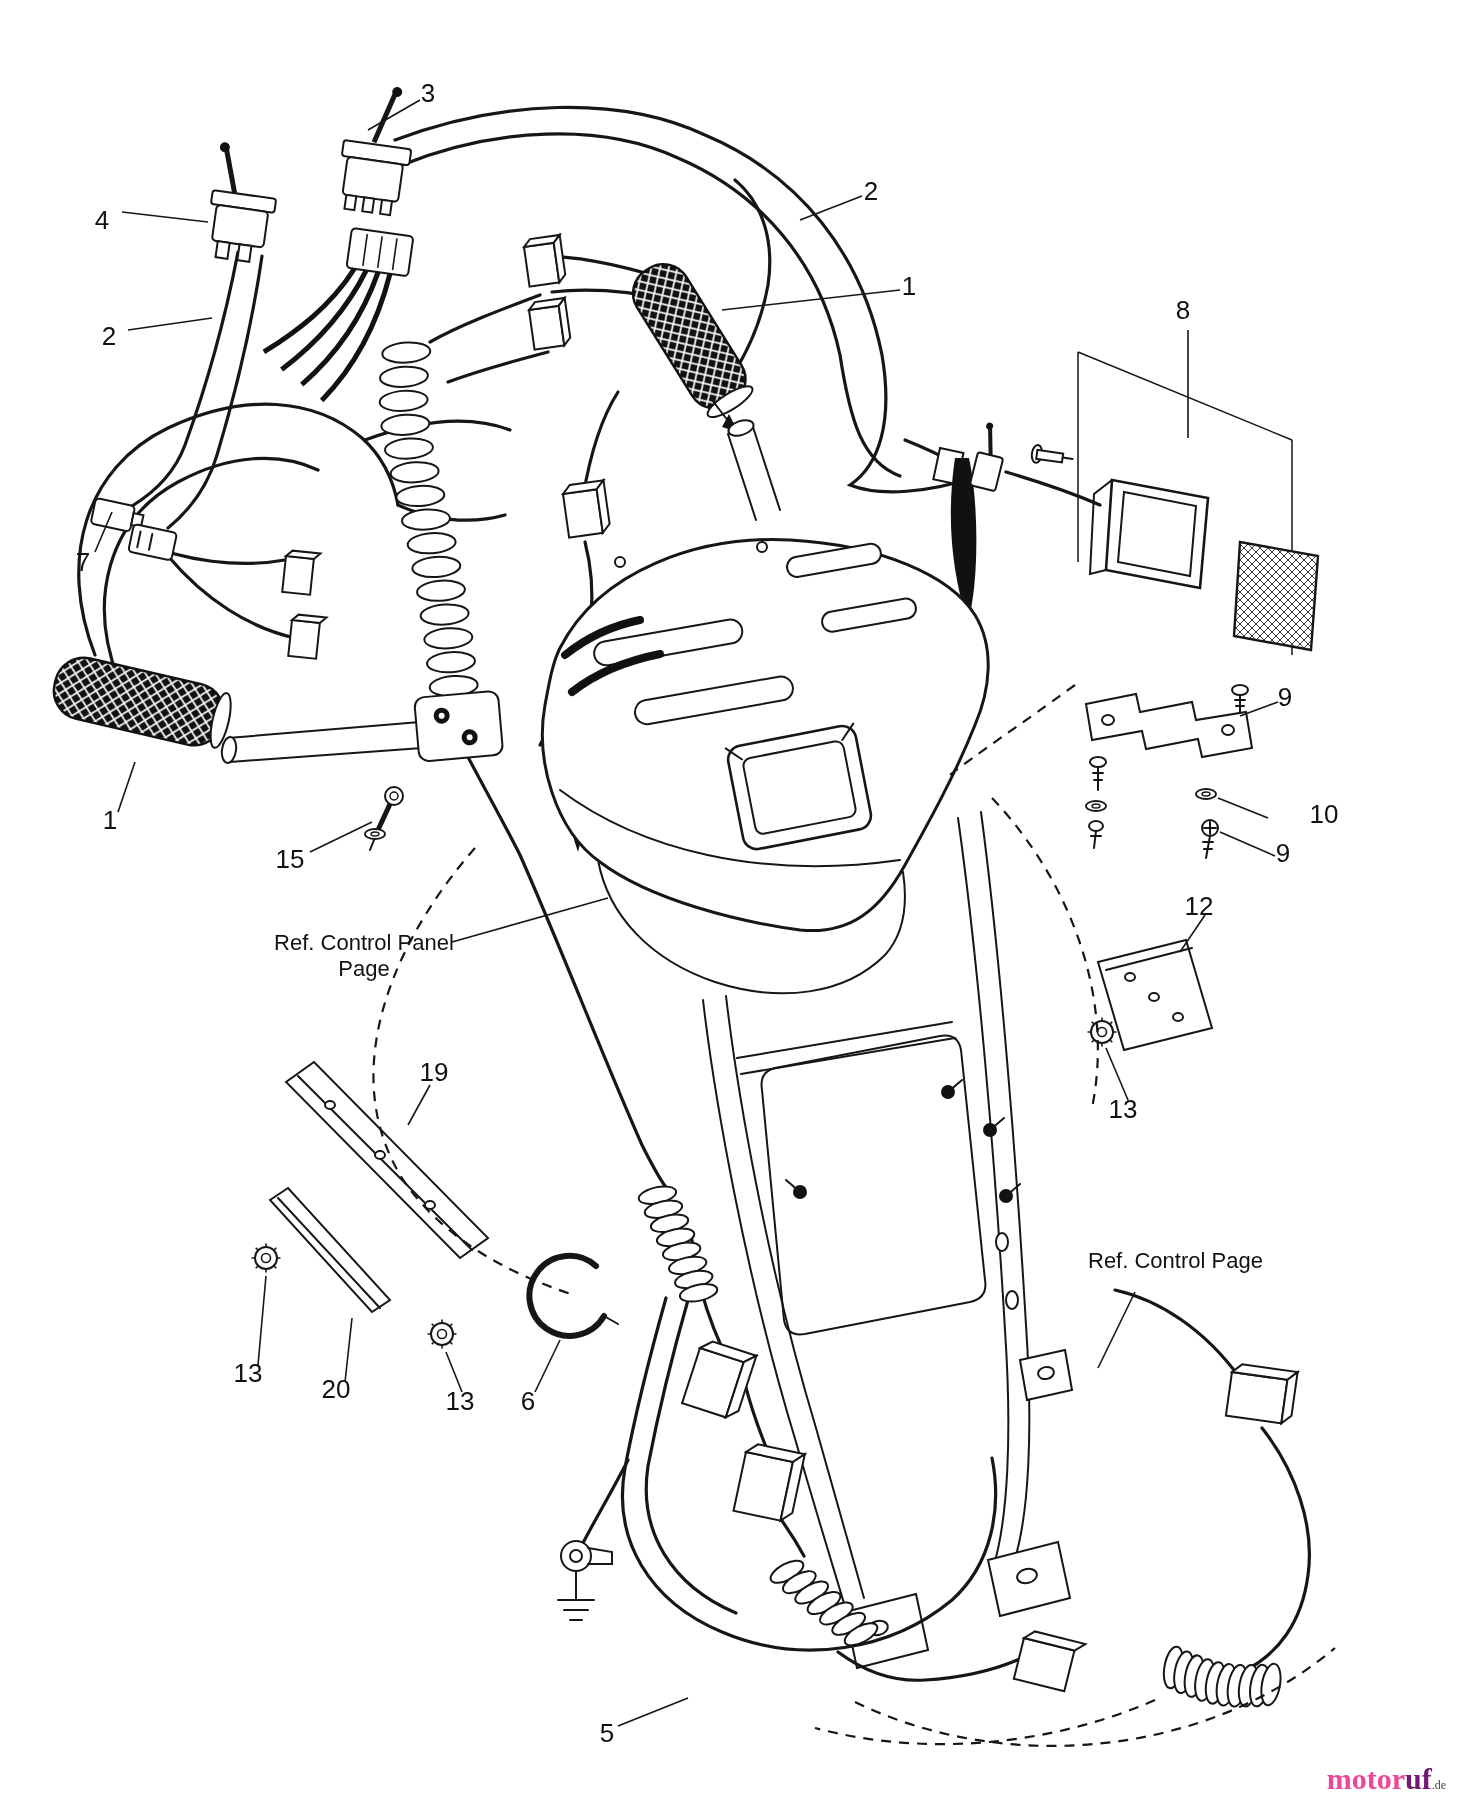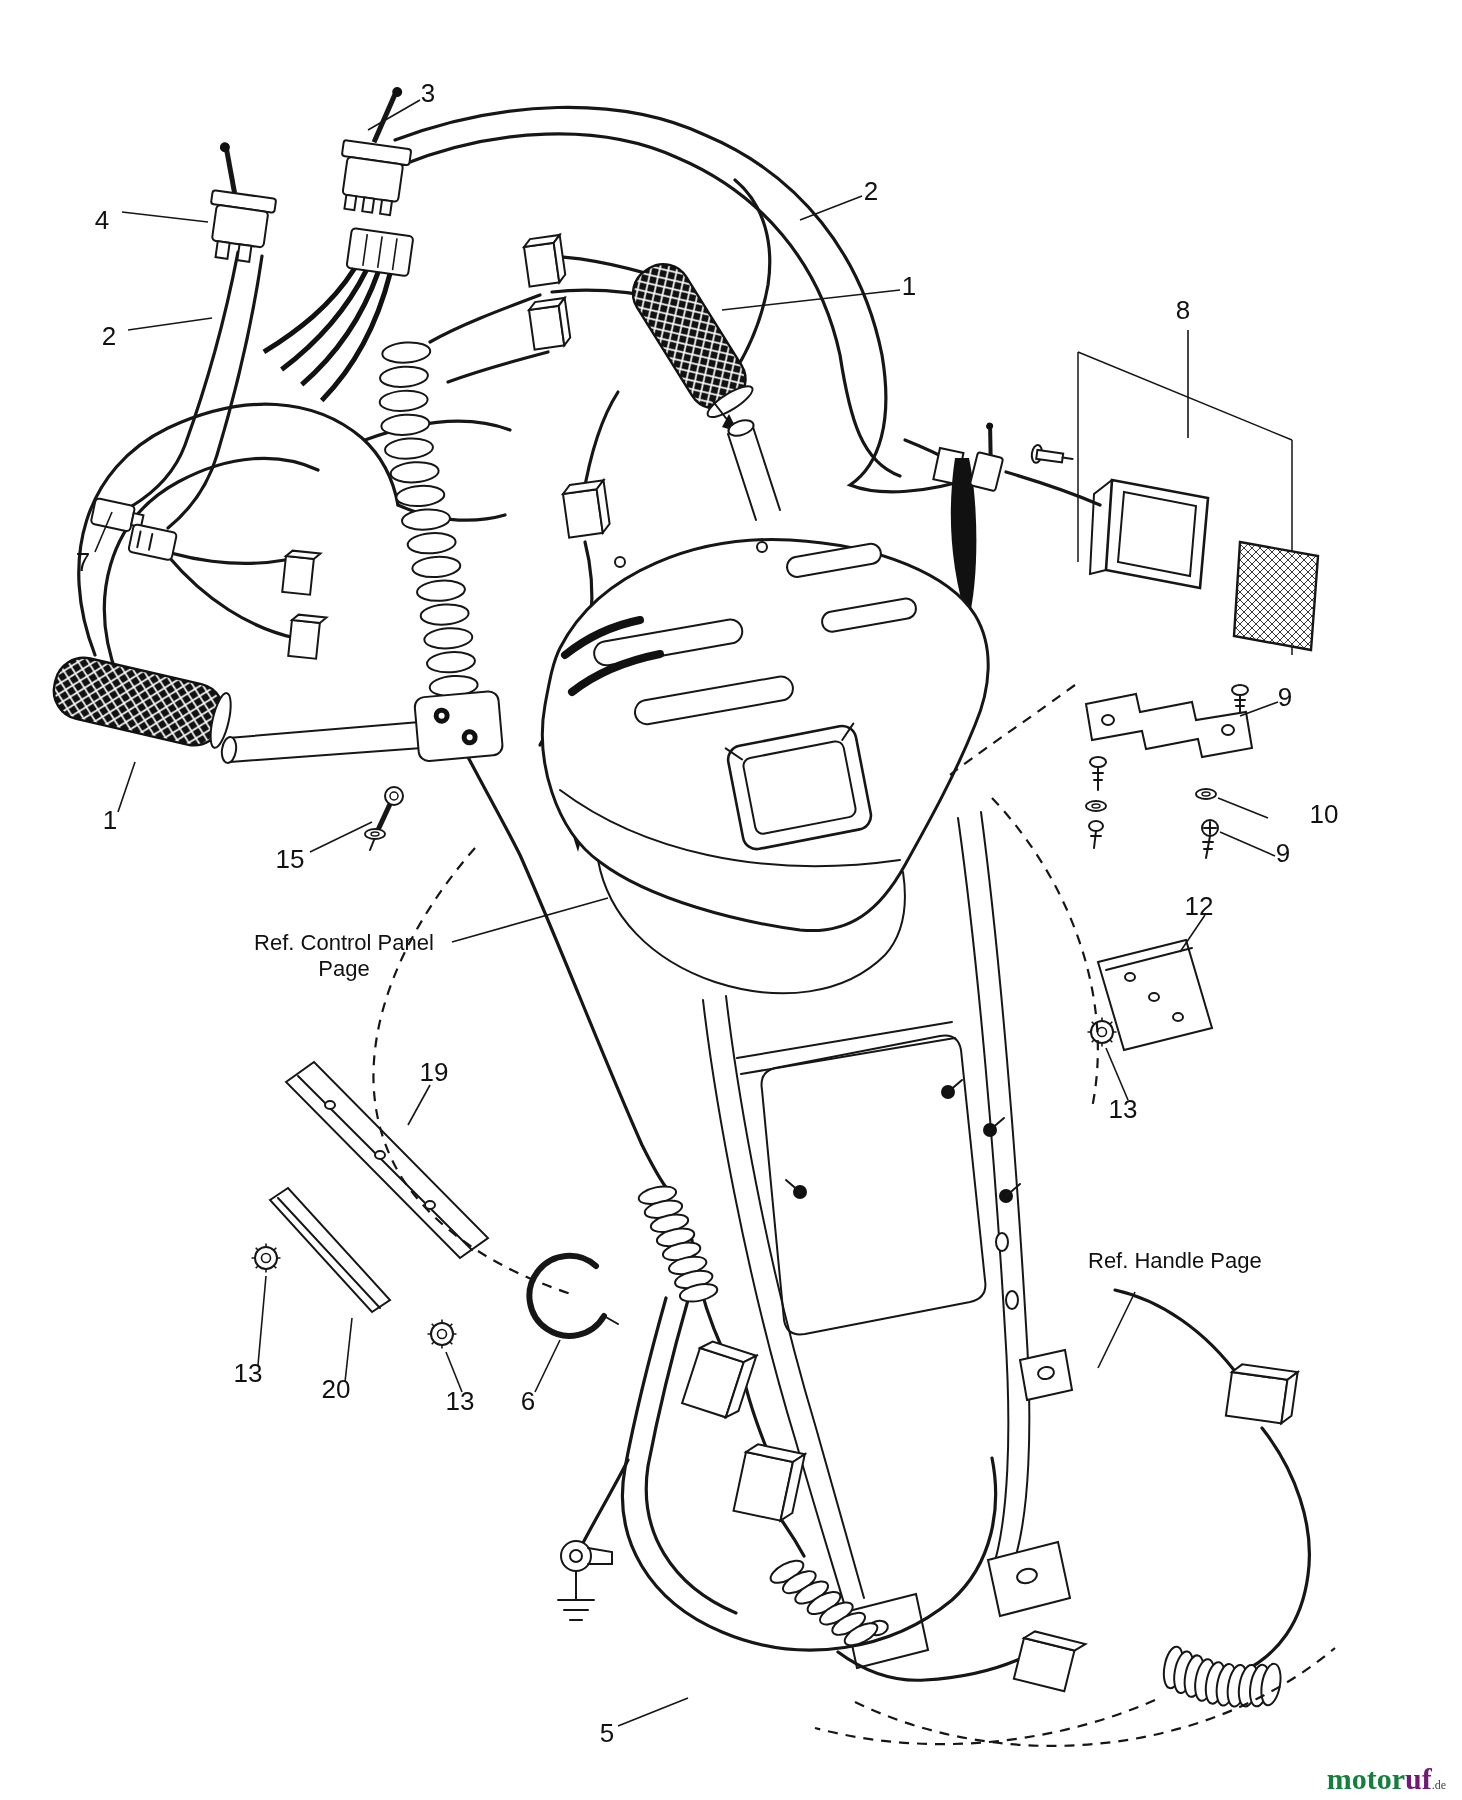--- a/index.html
+++ b/index.html
@@ -2,25 +2,25 @@
 <html><head>
 <meta charset="utf-8">
 <style>
   html,body{margin:0;padding:0;background:#fff;}
   #page{position:relative;width:1462px;height:1800px;background:#fff;overflow:hidden;
         font-family:"Liberation Sans",sans-serif;color:#111;}
   #art{position:absolute;left:0;top:0;}
   .callout{position:absolute;transform:translate(-50%,-50%);
            font:26px "Liberation Sans",sans-serif;color:#111;white-space:nowrap;}
   .ref-label{position:absolute;font:22px "Liberation Sans",sans-serif;color:#111;}
-  #ref-cp{left:244px;top:930px;width:200px;text-align:center;}
+  #ref-cp{left:264px;top:930px;width:200px;text-align:center;}
   #ref-hp{left:1088px;top:1248px;width:220px;text-align:left;}
   .logo{position:absolute;right:16px;bottom:6px;
         font-family:"Liberation Serif",serif;font-weight:bold;font-size:30px;line-height:1;}
-  .logo .p1{color:#15803d;}
+  .logo .p1{color:#ec4899;}
   .logo .p2{color:#701a75;}
   .logo .sfx{color:#444;font-size:12px;font-weight:normal;}
   
   .ln{fill:none;stroke:#161616;stroke-width:3.2;stroke-linecap:round;}
   .ln2{fill:none;stroke:#161616;stroke-width:2;stroke-linecap:round;}
   .thin{fill:none;stroke:#161616;stroke-width:1.5;}
   .wh{fill:#fff;stroke:#161616;stroke-width:2;}
   .wh3{fill:#fff;stroke:#161616;stroke-width:2.6;}
   .blk{fill:#111;stroke:none;}
   .dash{fill:none;stroke:#161616;stroke-width:2.2;stroke-dasharray:10 8;}
@@ -444,19 +444,19 @@
 <div class="callout" style="left:1199px;top:906px">12</div>
 <div class="callout" style="left:1123px;top:1109px">13</div>
 <div class="callout" style="left:434px;top:1072px">19</div>
 <div class="callout" style="left:248px;top:1373px">13</div>
 <div class="callout" style="left:336px;top:1389px">20</div>
 <div class="callout" style="left:460px;top:1401px">13</div>
 <div class="callout" style="left:528px;top:1401px">6</div>
 <div class="callout" style="left:607px;top:1733px">5</div>
 
 <div class="ref-label" id="ref-cp">Ref. Control Panel Page</div>
-<div class="ref-label" id="ref-hp">Ref. Handle Page</div>
+<div class="ref-label" id="ref-hp">Ref. Control Page</div>
 
 <div class="logo">
   <span class="p1">motor</span><span class="p2">uf</span><span class="sfx">.de</span>
 </div>
 
 </div>
 
 </body></html>

